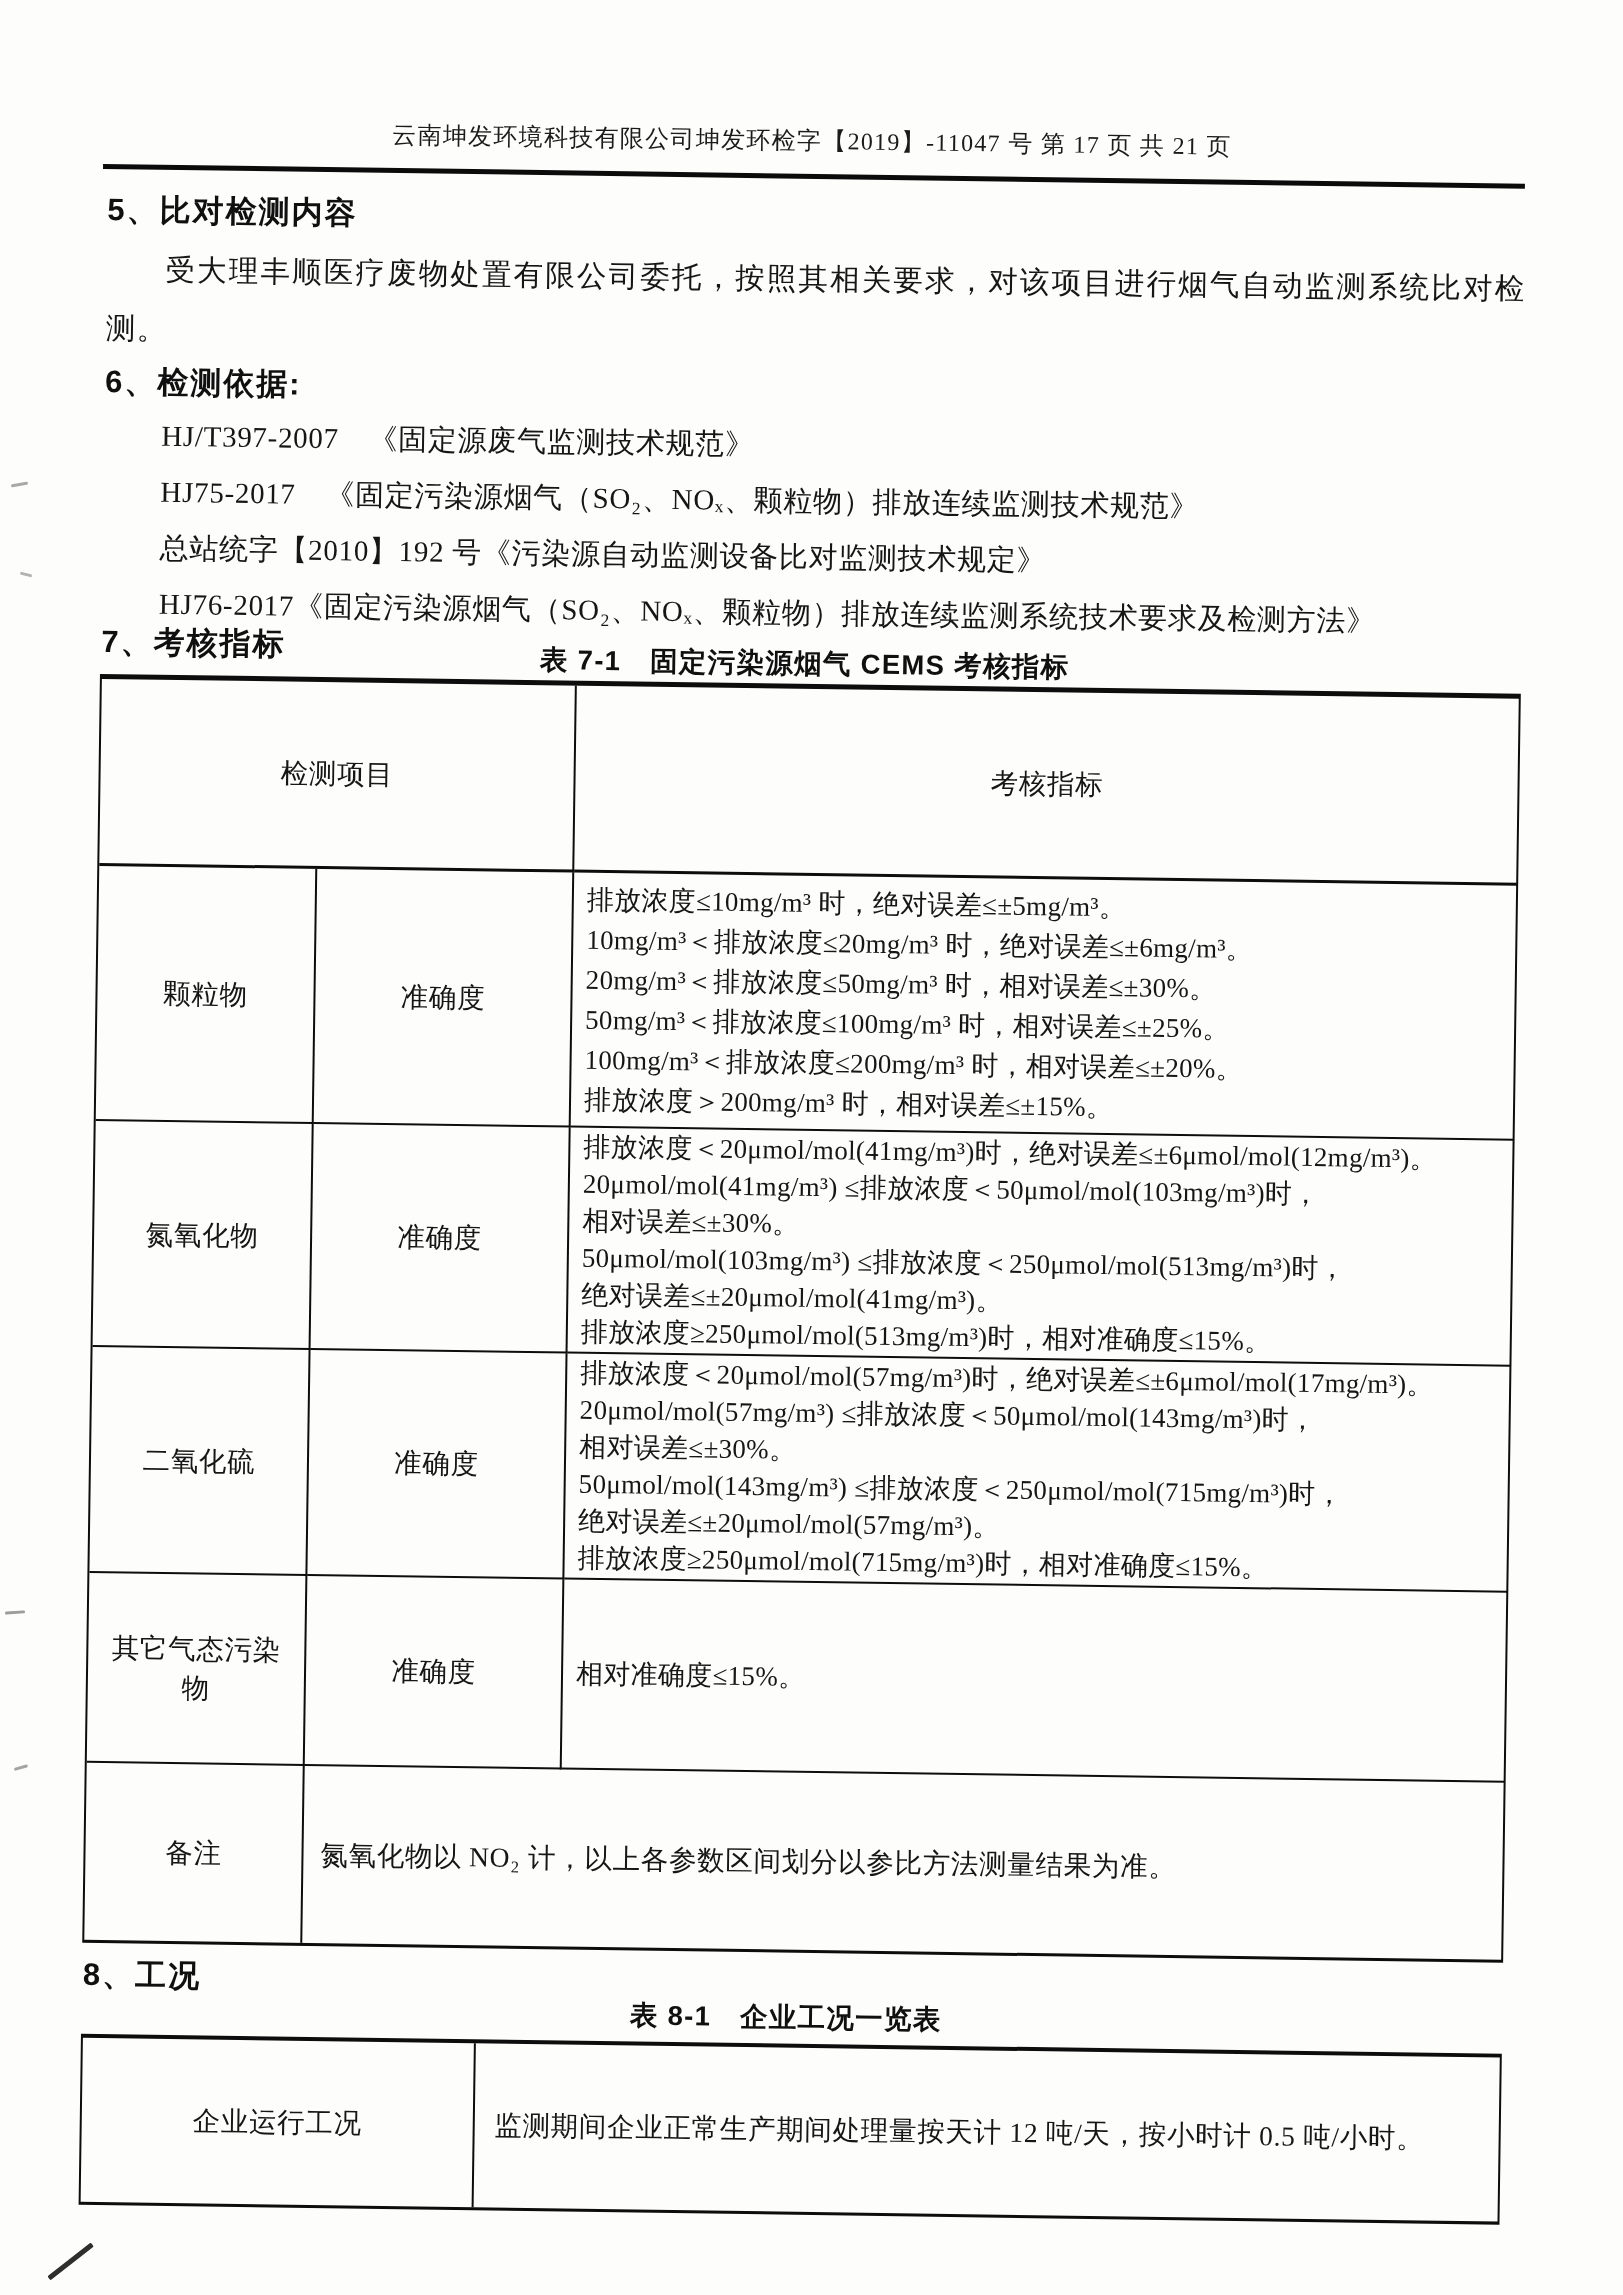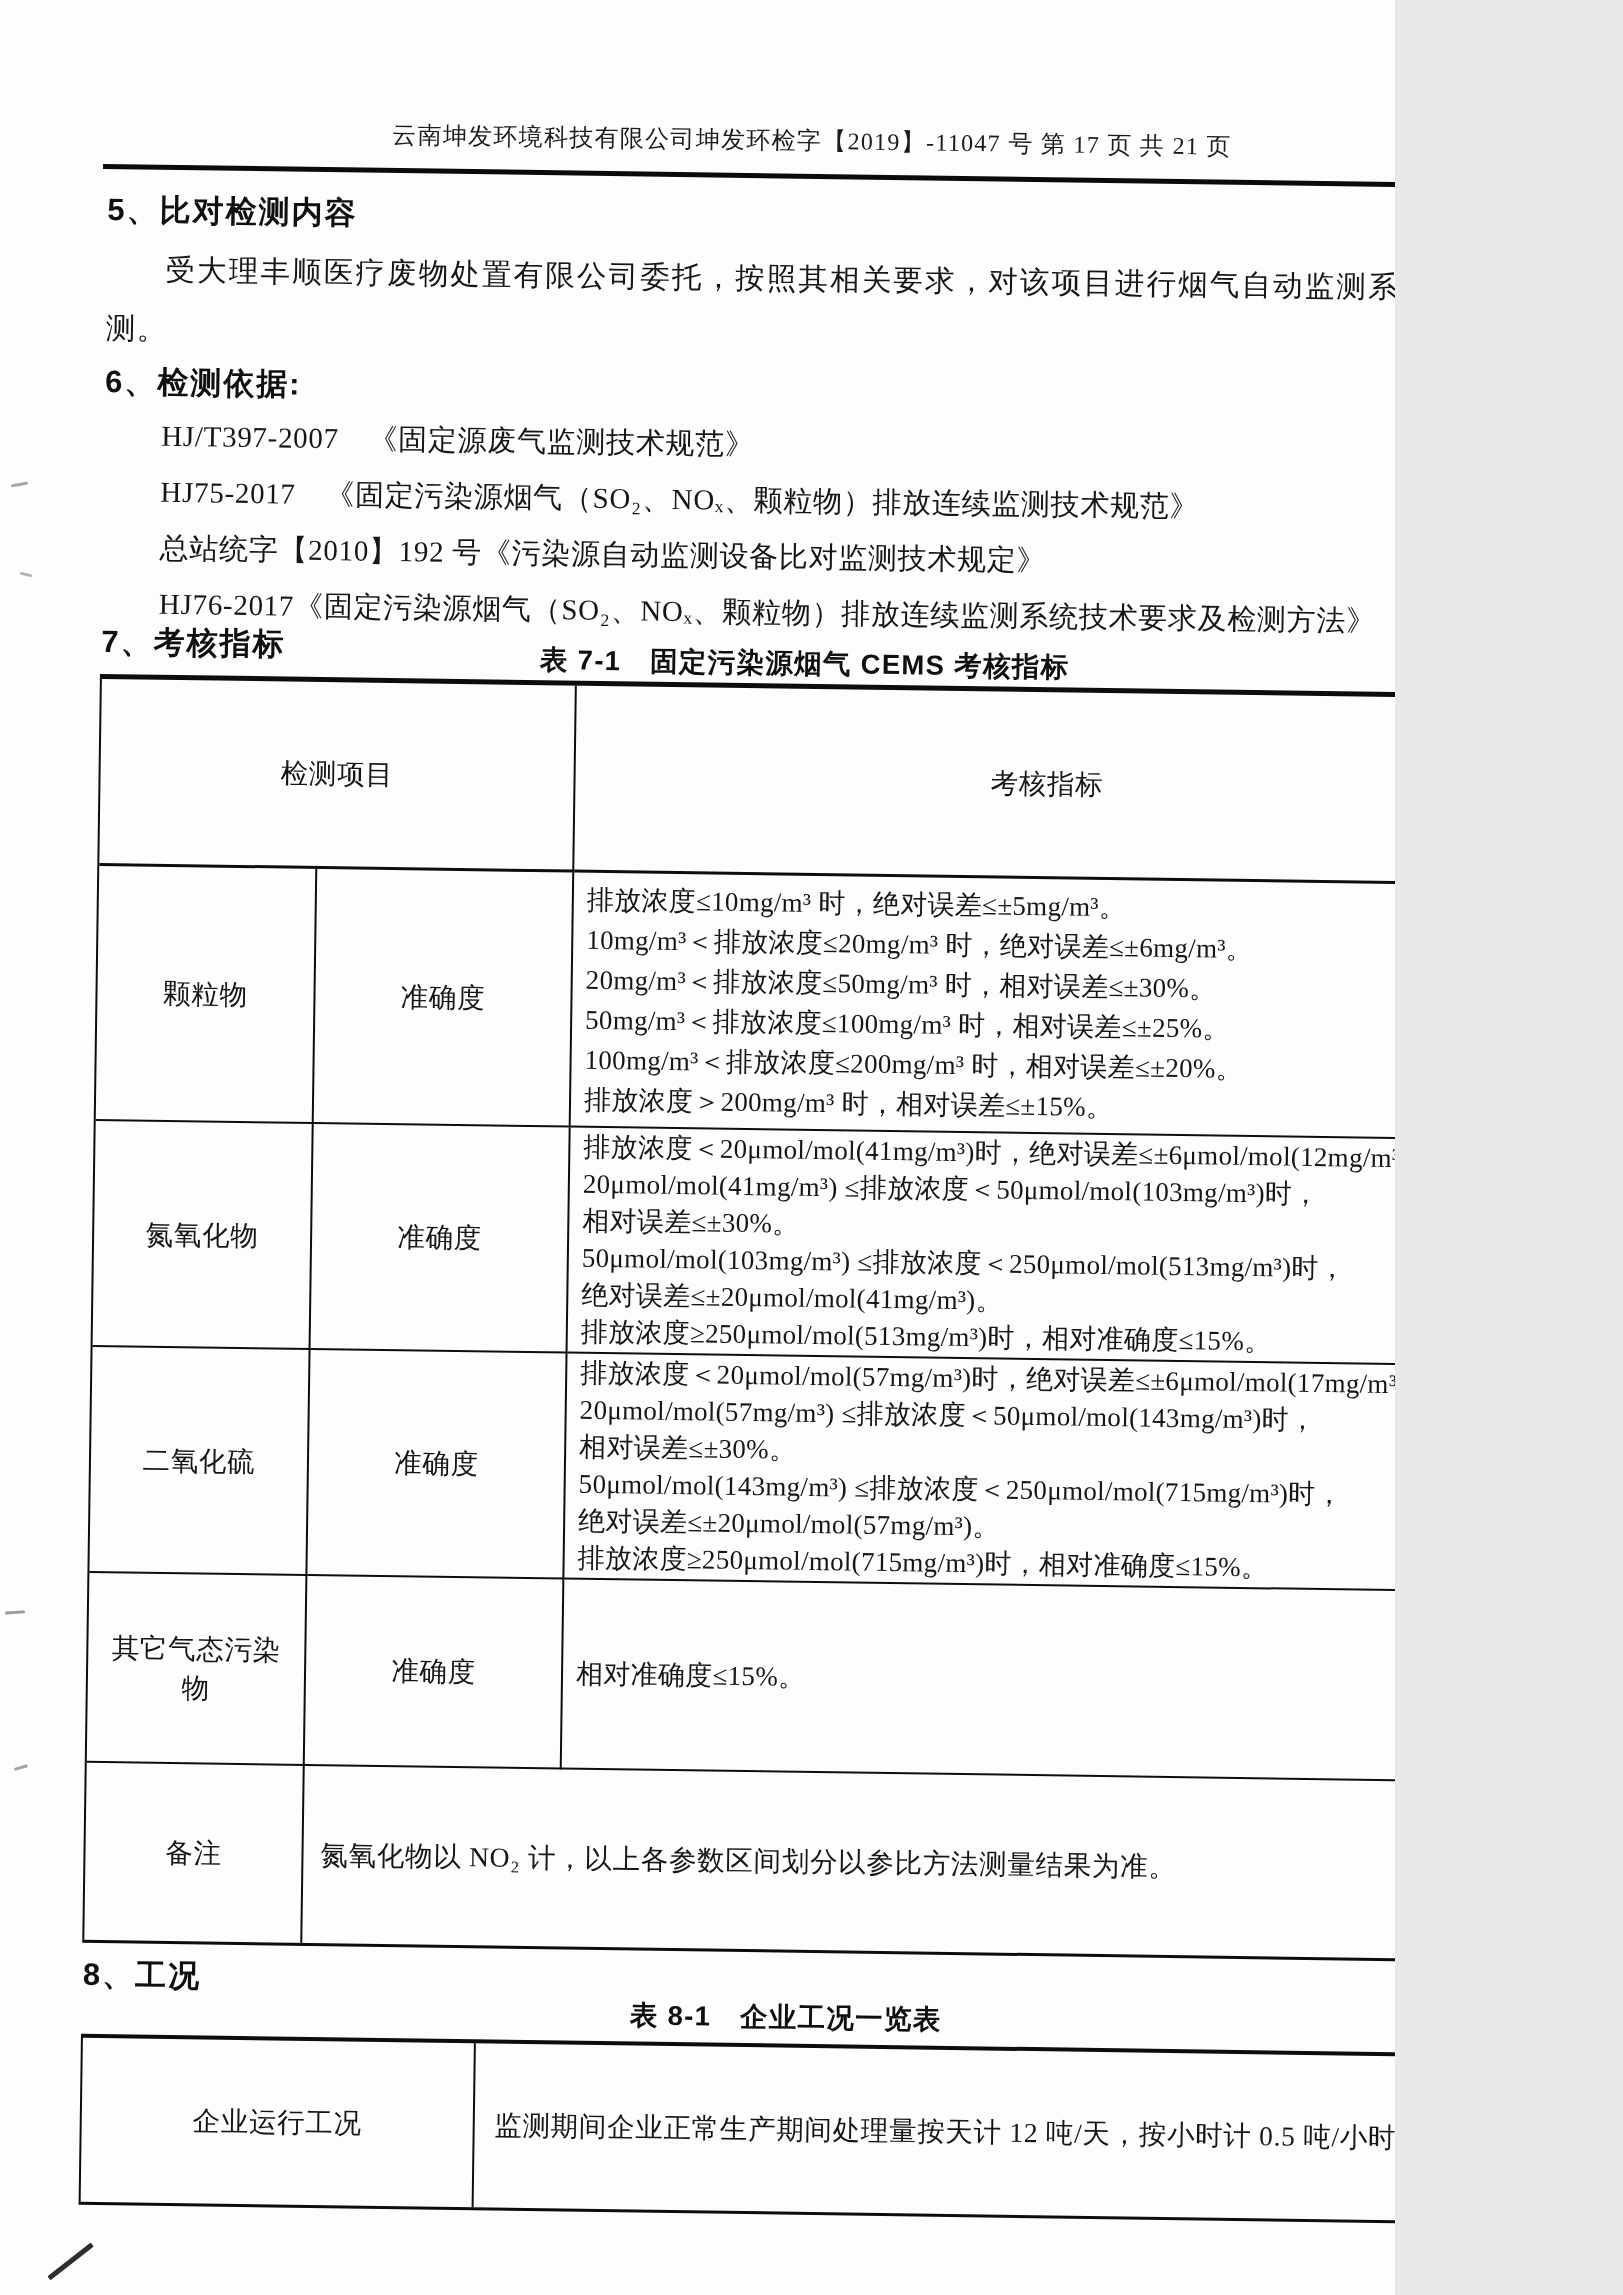--- a/index.html
+++ b/index.html
@@ -1,17 +1,17 @@
 <!DOCTYPE html>
 <html style="font-size:10.5px"><head>
 <meta charset="utf-8">
 <style>
   html,body { margin:0; padding:0; background:#e8e8e8; }
   .page {
-    position:relative; width:1395px; height:2295px;
+    position:relative; width:1623px; height:2295px;
     background:#fdfdfc; overflow:hidden;
     font-family:"Liberation Serif","DejaVu Serif",serif;
     color:#161616;
   }
   .skew {
     position:absolute; left:0; top:0; width:1623px; height:2295px;
     transform:rotate(0.8deg); transform-origin:108px 170px;
   }
   .doc-header {
     position:absolute; top:115px; left:0; width:1623px;

